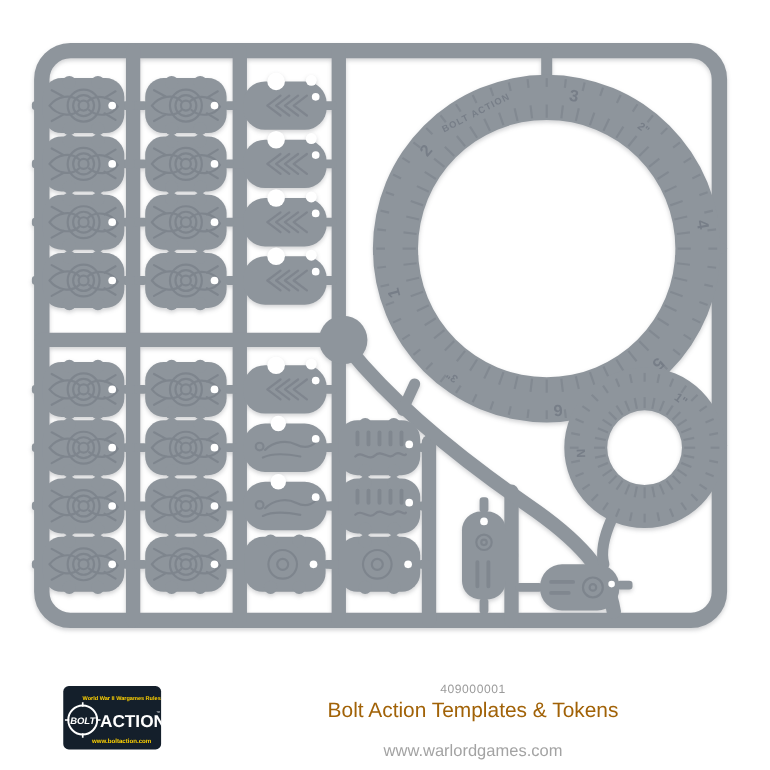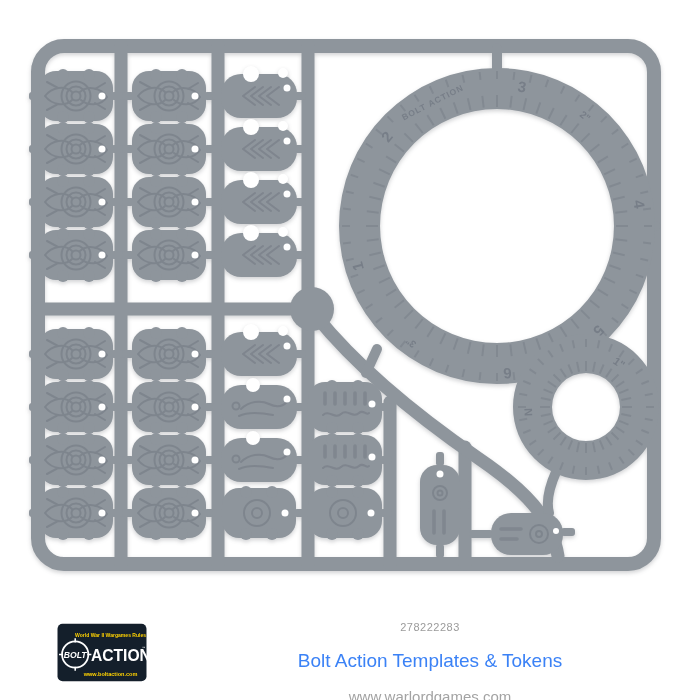--- a/index.html
+++ b/index.html
@@ -15,21 +15,21 @@
   .eng{fill:none;stroke:#6f7680;stroke-width:2;opacity:.5;stroke-linecap:round;stroke-linejoin:round;}
   .engb{fill:none;stroke:#6f7680;stroke-width:3.5;opacity:.45;stroke-linecap:round;}
   .tick{stroke:#6f7680;opacity:.38;stroke-width:2;}
   .hole{fill:#ffffff;}
   .cut{fill:#ffffff;}
   .emboss{font-family:"Liberation Sans",sans-serif;font-weight:bold;fill:#757c86;opacity:.9;}
   
   .logo-svg{position:absolute;left:57px;top:623px;width:90px;height:59px;}
   .caption{position:absolute;left:160px;top:620px;width:540px;text-align:center;}
   .sku{font-size:11px;line-height:14px;color:#9b9b9b;letter-spacing:.5px;}
-  .title{font-size:19px;line-height:26px;color:#3b82f6;margin-top:14px;}
+  .title{font-size:19px;line-height:26px;color:#a16207;margin-top:0;}
   .site{font-size:15px;line-height:18px;color:#a3a3a3;margin-top:14px;}
 </style>
 </head>
 <body>
 
 <div class="stage">
 
   <svg class="sprue-svg" viewBox="0 0 700 610">
     <defs>
 
@@ -405,17 +405,17 @@
       <circle cx="36" cy="62" r="26" stroke-width="3.5"></circle>
       <path d="M36,30 V38 M36,86 V94 M4,62 H12 M60,62 H68" stroke-width="3"></path>
     </g>
     <text x="36" y="69" text-anchor="middle" font-size="17" font-weight="bold" font-style="italic" fill="#ffffff" font-family="Liberation Sans, sans-serif">BOLT</text>
     <text x="67" y="74" font-size="31" font-weight="bold" fill="#ffffff" letter-spacing="0" font-family="Liberation Sans, sans-serif">ACTION</text>
     <text x="168" y="52" font-size="7" fill="#ffffff" font-family="Liberation Sans, sans-serif">™</text>
     <text x="106" y="104" text-anchor="middle" font-size="11" font-weight="bold" fill="#ffd200" font-family="Liberation Sans, sans-serif">www.boltaction.com</text>
   </svg>
 
   <div class="caption">
-    <div class="sku">278222283</div>
+    <div class="sku">409000001</div>
     <div class="title">Bolt Action Templates &amp; Tokens</div>
     <div class="site">www.warlordgames.com</div>
   </div>
 </div>
 
 </body></html>

